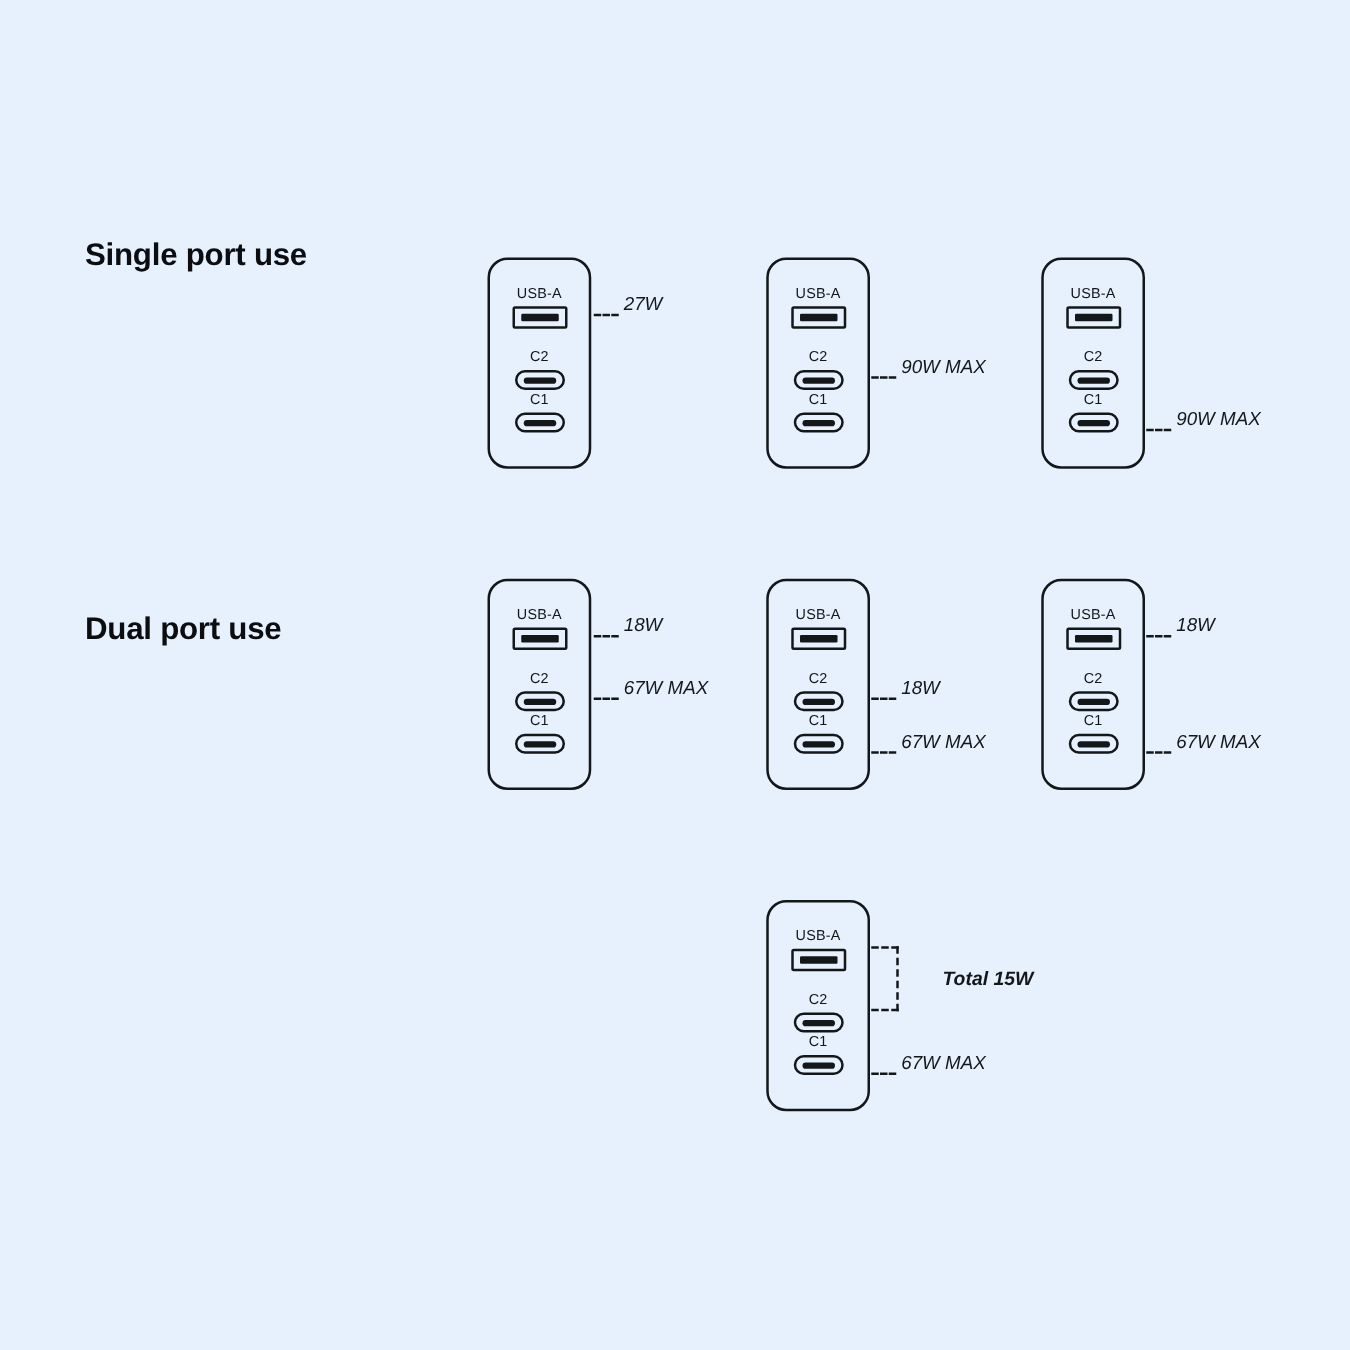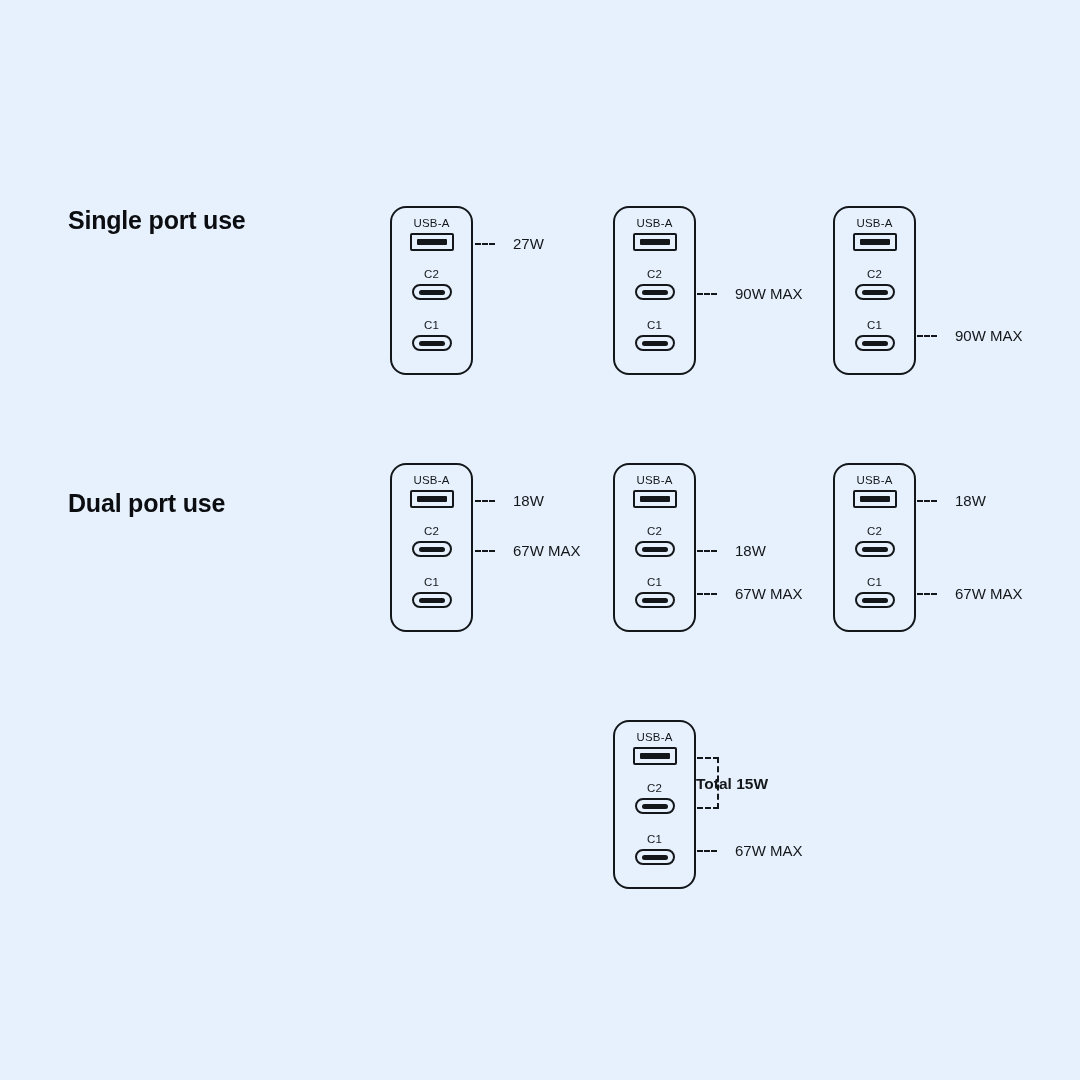--- a/index.html
+++ b/index.html
@@ -14,55 +14,55 @@
     color:var(--ink);
     overflow:hidden;
   }
   .canvas{position:relative;width:1080px;height:1080px;}
 
   .section-title{
     position:absolute;left:68px;
     font-size:25px;font-weight:700;letter-spacing:-0.2px;
     line-height:28px;color:#0b0d10;
   }
-  .t1{top:206px}.t2{top:489px}.t3{top:721px}
+  .t1{top:190px}.t2{top:489px}.t3{top:721px}
 
   .charger{
     position:absolute;width:83px;height:169px;
     border:2px solid var(--ink);border-radius:16px;
     box-sizing:border-box;
     display:flex;flex-direction:column;align-items:center;
-    padding-top:8px;
+    padding-top:20px;
   }
   .r1{top:206px}.r2{top:463px}.r3{top:720px}
   .col1{left:390px}.col2{left:613px}.col3{left:833px}
 
   .pgroup{display:flex;flex-direction:column;align-items:center;}
   .ga{margin-bottom:16px}
-  .gc2{margin-bottom:18px}
+  .gc2{margin-bottom:1px}
   .plabel{
     font-size:11.5px;line-height:14px;margin-bottom:3px;
     letter-spacing:0.2px;color:var(--ink);
   }
   .port-a{
     width:44px;height:18px;border:2px solid var(--ink);
     border-radius:2px;box-sizing:border-box;
     display:flex;align-items:center;justify-content:center;
   }
   .bar-a{width:30px;height:6px;background:var(--ink);border-radius:1px;}
   .port-c{
     width:40px;height:16px;border:2px solid var(--ink);
     border-radius:8px;box-sizing:border-box;
     display:flex;align-items:center;justify-content:center;
   }
   .bar-c{width:26px;height:5px;background:var(--ink);border-radius:2.5px;}
 
   .note{
-    position:absolute;display:flex;align-items:center;gap:18px;
-    transform:translateY(-50%);white-space:nowrap;
+    position:absolute;display:flex;align-items:flex-end;gap:4px;
+    transform:translateY(-50%);white-space:nowrap;font-style:italic;
   }
   .dash{width:20px;height:0;border-top:2px dashed var(--ink);}
   .ntext{font-size:15px;line-height:18px;color:var(--ink);}
   .ntext.bold{font-weight:700;font-size:15.5px;}
 
   .bracket-h{
     position:absolute;width:22px;height:0;
     border-top:2px dashed var(--ink);
   }
   .bracket-v{
@@ -257,21 +257,21 @@
       <span class="plabel">C1</span>
       <span class="port-c">
           <span class="bar-c"></span>
         </span>
     </div>
   </div>
 
   <div class="bracket-h" style="left:697px;top:757px"></div>
   <div class="bracket-v" style="left:717px;top:757px"></div>
   <div class="bracket-h" style="left:697px;top:807px"></div>
-  <div class="note" style="left:696px;top:784px">
+  <div class="note" style="left:754px;top:784px">
     <span class="ntext bold">Total 15W</span>
   </div>
   <div class="note" style="left:697px;top:851px">
     <span class="dash"></span>
     <span class="ntext">67W MAX</span>
   </div>
 
 </div>
 
 </body></html>

